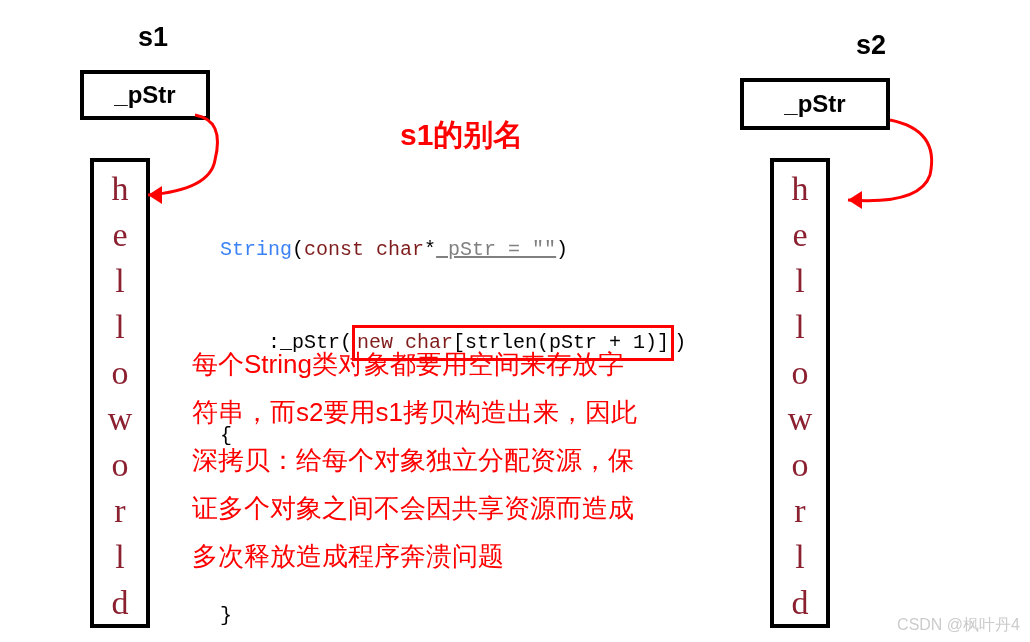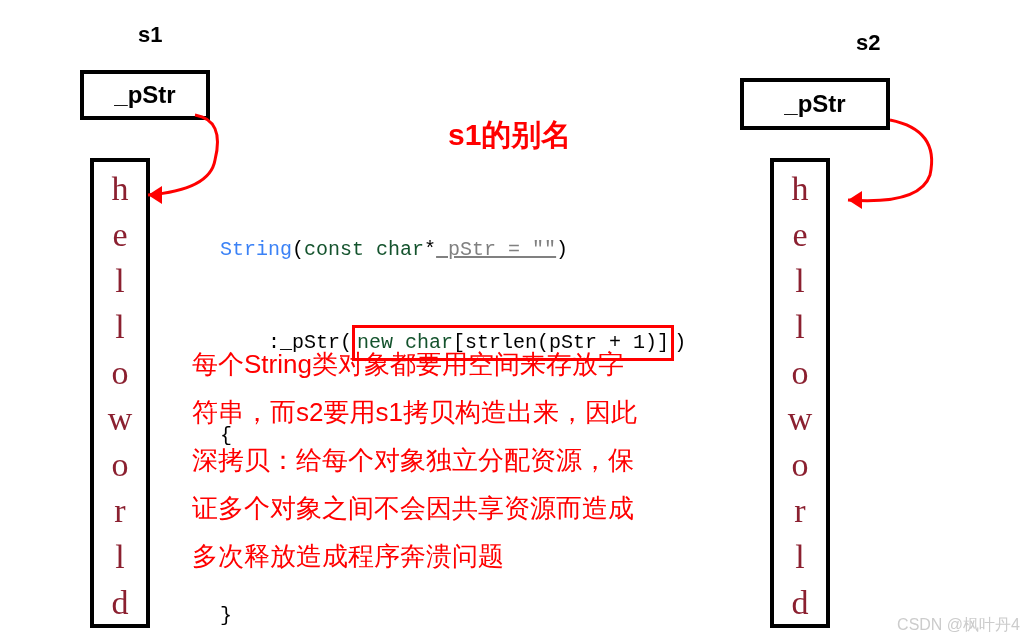--- a/index.html
+++ b/index.html
@@ -6,21 +6,21 @@
     body {
       width: 1030px;
       height: 642px;
       background: #ffffff;
       position: relative;
       font-family: "Microsoft YaHei", Arial, sans-serif;
     }
     .label-top {
       position: absolute;
       font-weight: bold;
-      font-size: 22px;
+      font-size: 27px;
       color: #000;
     }
     .ptr-box {
       position: absolute;
       border: 4px solid #000;
       background: #fff;
       font-weight: bold;
       font-size: 24px;
       display: flex;
       align-items: center;
@@ -51,21 +51,21 @@
       font-size: 30px;
     }
     .code-block {
       position: absolute;
       font-family: "Consolas", "Courier New", monospace;
       font-size: 20px;
       line-height: 30px;
       color: #000;
       white-space: pre;
     }
-    .code-kw { color: #14532d; }
+    .code-kw { color: #7f1d1d; }
     .code-type { color: #3b82f6; }
     .code-param { color: #808080; text-decoration: underline; }
     .code-highlight-box {
       border: 3px solid #FF0000;
       padding: 0 2px;
       display: inline-block;
       text-align: right;
     }
     .explain-text {
       position: absolute;
@@ -92,21 +92,21 @@
 <div class="label-top" style="left:138px; top:22px;">s1</div>
 <div class="label-top" style="left:856px; top:30px;">s2</div>
 
 <div class="ptr-box" style="left:80px; top:70px; width:130px; height:50px;">
   <span>_pStr</span>
 </div>
 <div class="ptr-box" style="left:740px; top:78px; width:150px; height:52px;">
   <span>_pStr</span>
 </div>
 
-<div class="title-red" style="left:400px; top:115px;margin-left:48px;">s1的别名</div>
+<div class="title-red" style="left:400px; top:115px;">s1的别名</div>
 
 <div class="vert-box" id="vert-left" style="left:90px; top:158px; width:60px; height:470px;">
     <span class="vert-char">h</span>
     <span class="vert-char">e</span>
     <span class="vert-char">l</span>
     <span class="vert-char">l</span>
     <span class="vert-char">o</span>
     <span class="vert-char">w</span>
     <span class="vert-char">o</span>
     <span class="vert-char">r</span>

